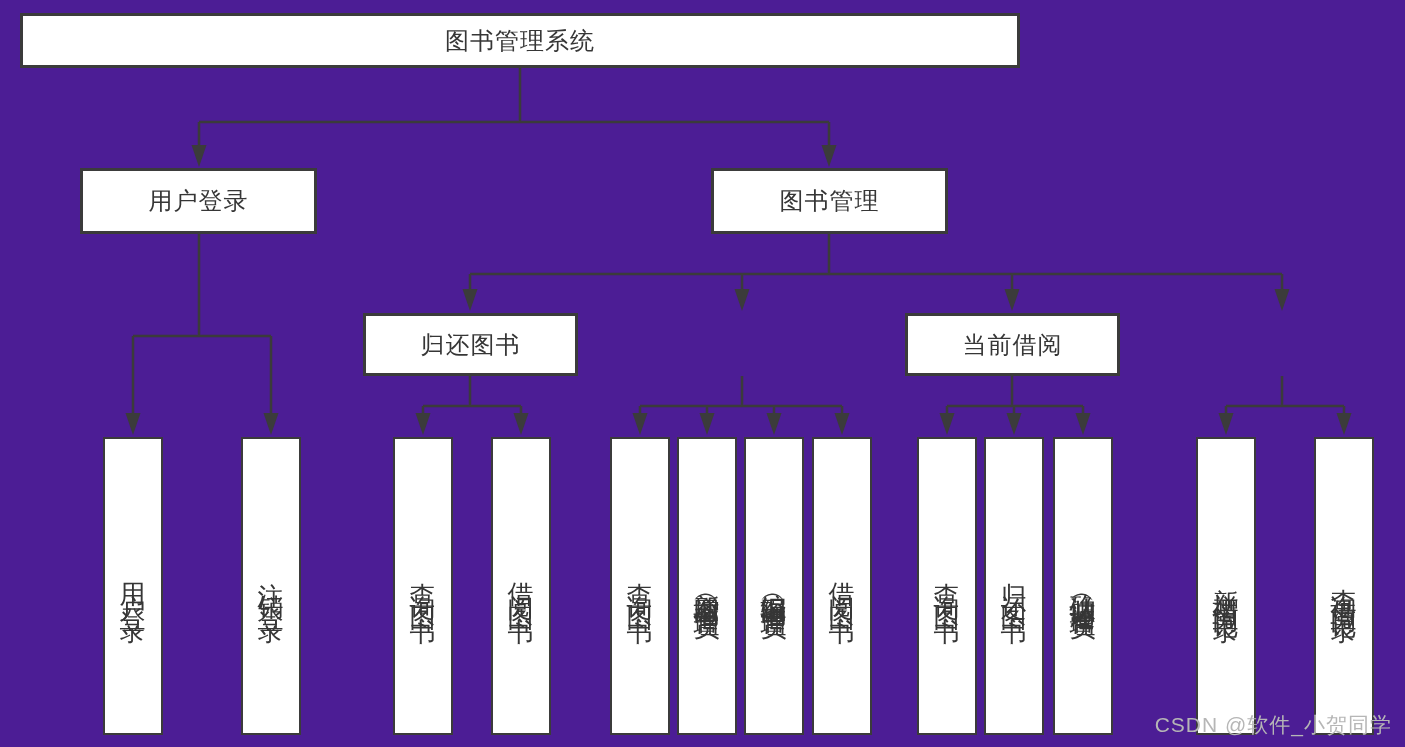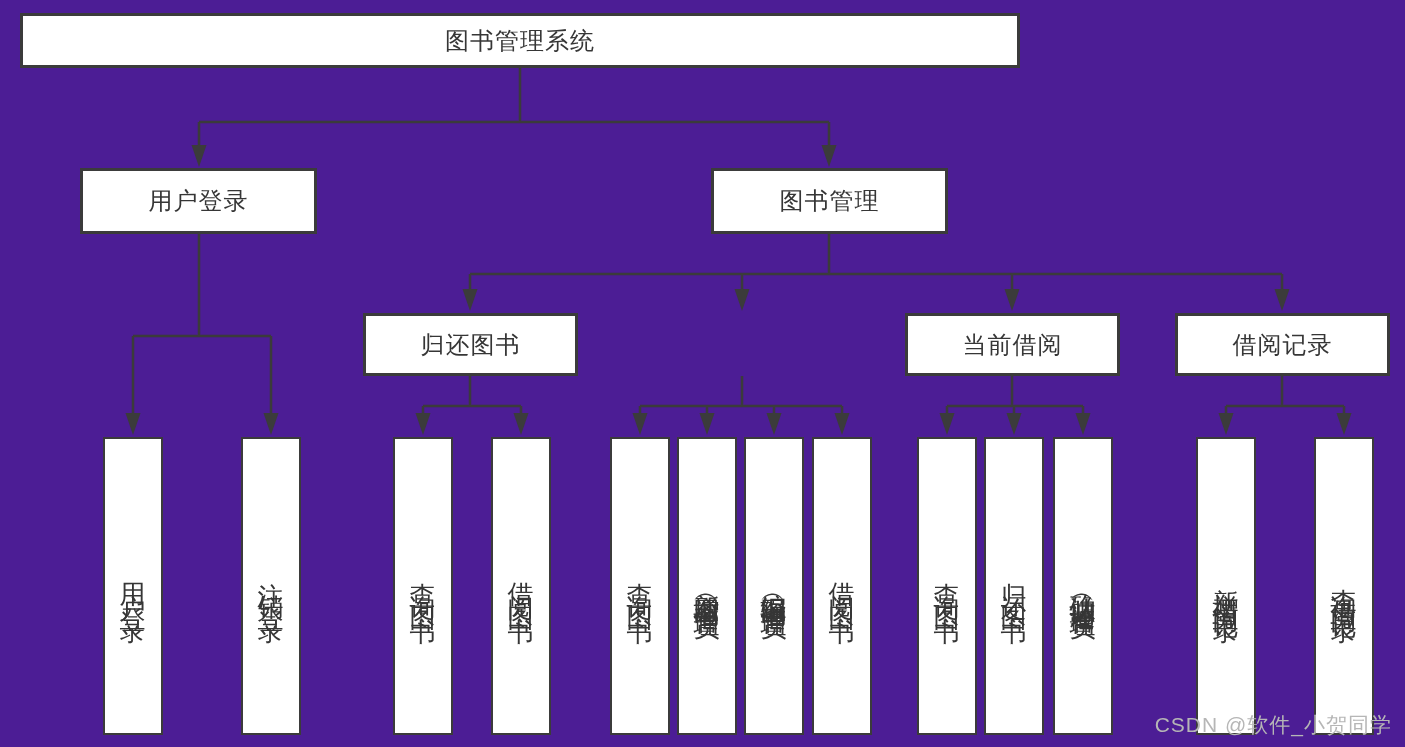--- a/index.html
+++ b/index.html
@@ -126,23 +126,20 @@
   <div class="hbox" style="left:711px;top:168px;width:237px;height:66px">
     <span>图书管理</span>
   </div>
 
   <div class="hbox" style="left:363px;top:313px;width:215px;height:63px">
     <span>归还图书</span>
   </div>
   <div class="hbox" style="left:905px;top:313px;width:215px;height:63px">
     <span>当前借阅</span>
   </div>
-  <div class="hbox" style="left:1175px;top:313px;width:215px;height:63px">
-    <span>借阅记录</span>
-  </div>
 
   <div class="vbox ls-wide" style="left:103px">
     <span>用户登录</span>
   </div>
   <div class="vbox ls-wide" style="left:241px">
     <span>注销登录</span>
   </div>
 
   <div class="vbox ls-wide" style="left:393px">
     <span>查询图书</span>

